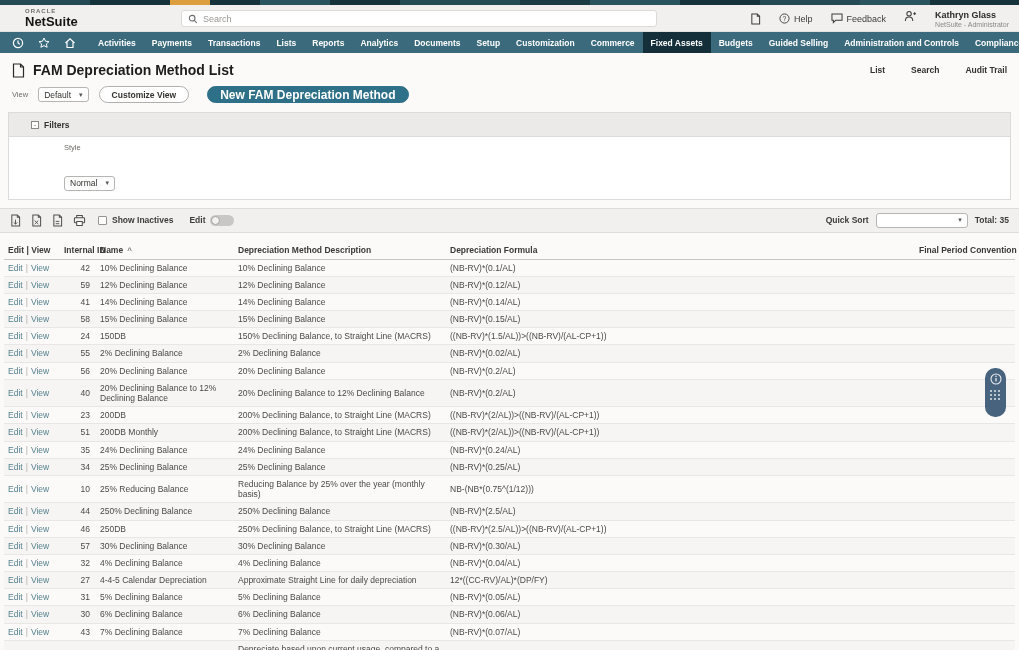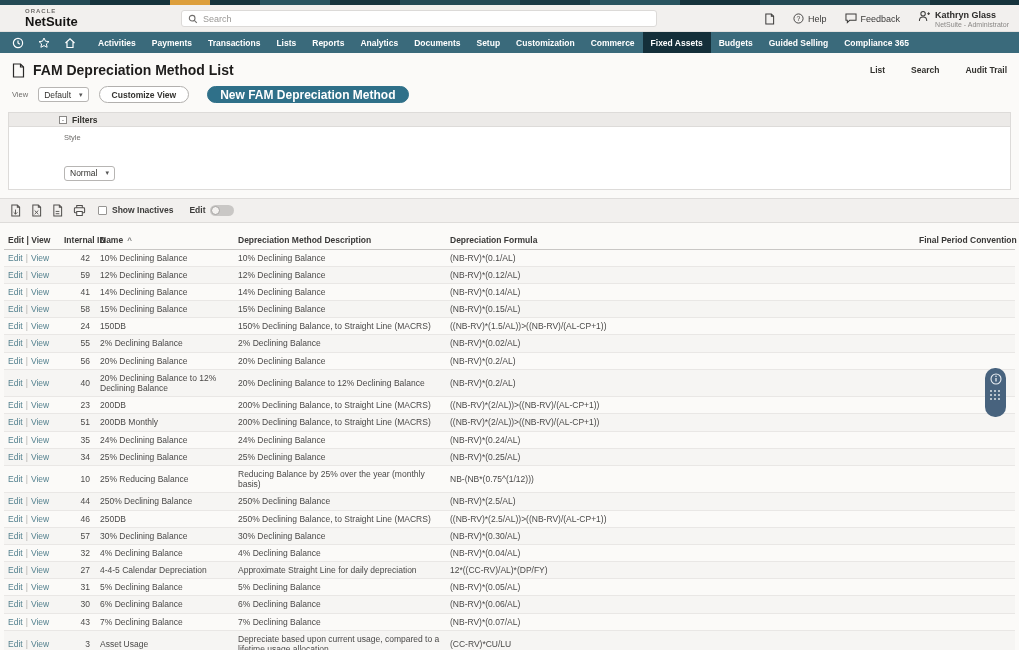--- a/index.html
+++ b/index.html
@@ -22,21 +22,21 @@
   .brand .oracle { font-size:6px; letter-spacing:1px; color:#6e6c6a; font-weight:bold; }
   .brand .netsuite { font-size:13px; color:#161514; font-weight:600; margin-top:1px; }
   .searchbox {
     position:absolute; left:181px; top:5px; width:476px; height:17px;
     background:#fff; border:1px solid #dcdad8; border-radius:3px;
     display:flex; align-items:center; padding:0 6px; gap:5px;
   }
   .searchbox .ph { font-size:9px; color:#9a9896; }
   .top-right { position:absolute; right:10px; top:0; height:27px; display:flex; align-items:center; gap:18px; }
   .top-item { display:flex; align-items:center; gap:4px; font-size:9px; color:#3c3b3a; }
-  .userblock { display:flex; align-items:flex-start; gap:5px; }
+  .userblock { display:flex; align-items:flex-start; gap:19px; }
   .userblock .uname { font-size:9px; color:#2c2b2a; font-weight:bold; }
   .userblock .urole { font-size:7px; color:#8a8886; margin-top:1px; }
 
   
   .nav {
     height:21px; background:#3a6a7b; display:flex; align-items:stretch; color:#fff;
   }
   .nav-icons { display:flex; align-items:center; gap:14px; padding:0 14px 0 12px; }
   .nav-items { display:flex; align-items:stretch; }
   .nav-item {
@@ -66,22 +66,22 @@
   }
   .btn-primary {
     background:#2f7089; border:1px solid #2f7089; border-radius:9px; height:17px;
     font-size:12px; font-weight:bold; color:#fff; padding:0 12px; margin-left:8px;
     display:inline-flex; align-items:center; cursor:pointer;
   }
 
   
   .filters-panel { margin:9px 8px 0 8px; border:1px solid #dddbd9; background:#fff; }
   .filters-bar {
-    background:#eceae8; height:14px; display:flex; align-items:center; gap:5px;
-    padding-left:50px; border-bottom:1px solid #dddbd9;
+    background:#eceae8; height:24px; display:flex; align-items:center; gap:5px;
+    padding-left:22px; border-bottom:1px solid #dddbd9;
   }
   .collapse-box {
     width:8px; height:8px; border:1px solid #8a8886; background:#fff; color:#555;
     font-size:7px; line-height:6px; text-align:center; cursor:pointer;
   }
   .filters-label { font-size:8.5px; font-weight:bold; color:#33322f; }
   .filters-body { padding:6px 0 8px 55px; }
   .style-label { font-size:7.5px; color:#6f6d6b; margin-bottom:20px; }
 
   
@@ -229,20 +229,21 @@
       <div class="nav-item">Lists</div>
       <div class="nav-item">Reports</div>
       <div class="nav-item">Analytics</div>
       <div class="nav-item">Documents</div>
       <div class="nav-item">Setup</div>
       <div class="nav-item">Customization</div>
       <div class="nav-item">Commerce</div>
       <div class="nav-item active">Fixed Assets</div>
       <div class="nav-item">Budgets</div>
       <div class="nav-item">Guided Selling</div>
+      <div class="nav-item">Administration and Controls</div>
       <div class="nav-item">Compliance 365</div>
     </div>
 </div>
 
 <div class="page-head">
   <div class="title-line">
     <span>
       <svg class="ic" width="13" height="15" viewBox="0 0 13 15">
           <path d="M1.5 1h7l3 3v10h-10z" fill="none" stroke="#2a2928" stroke-width="1.2"></path>
           <path d="M8.5 1v3h3" fill="none" stroke="#2a2928" stroke-width="1.2"></path>
@@ -311,20 +312,27 @@
           <path d="M4 8h6v4.5H4z" fill="#fff" stroke="#504e4c" stroke-width="1.1"></path>
         </svg>
     </span>
   </div>
   <span class="cb"></span>
   <span class="tool-label">Show Inactives</span>
   <span class="tool-label" style="margin-left:16px;">Edit</span>
   <span class="toggle">
       <span class="knob"></span>
     </span>
+  <div class="quicksort">
+    <span class="tool-label">Quick Sort</span>
+    <span class="select qs-select">
+      <span class="caret">▾</span>
+    </span>
+    <span class="total">Total: 35</span>
+  </div>
 </div>
 
 <table class="list">
   <colgroup>
     <col class="col-act">
       <col class="col-id">
       <col class="col-name">
       <col class="col-desc">
       <col class="col-form">
       <col class="col-fpc">

